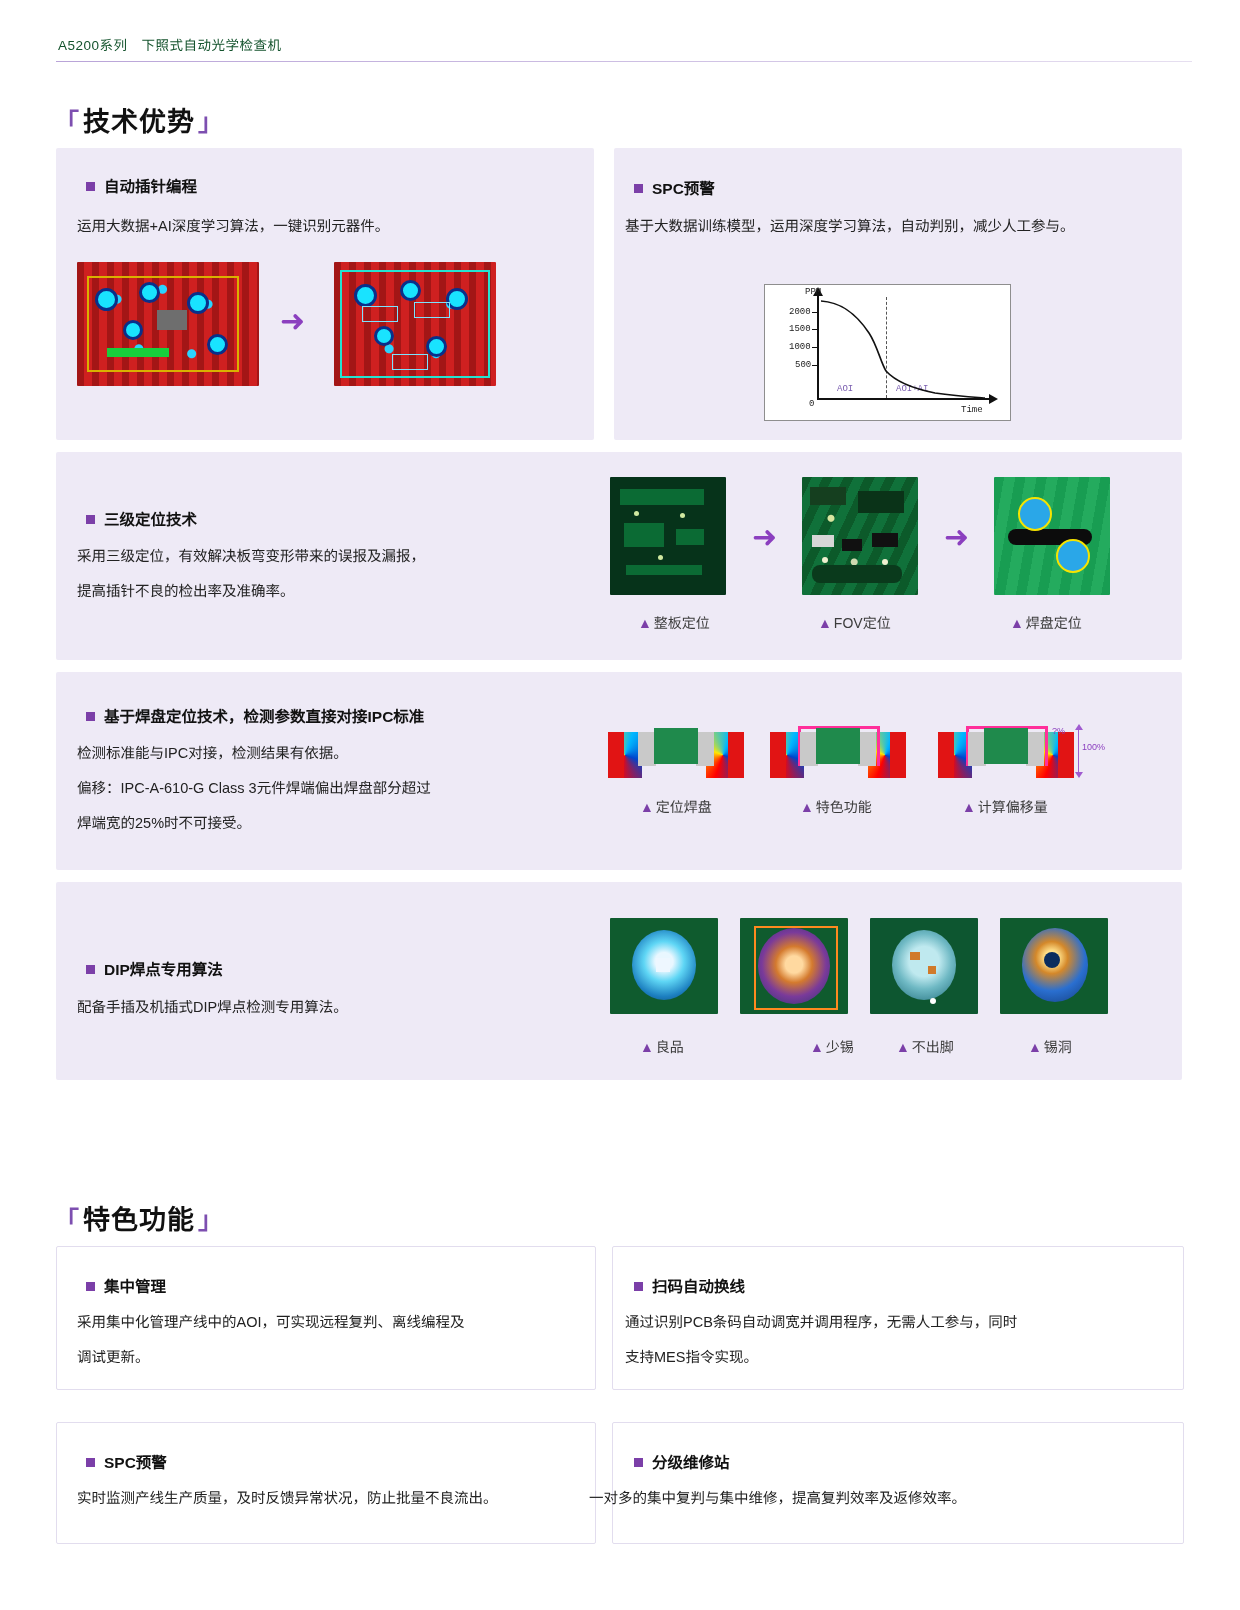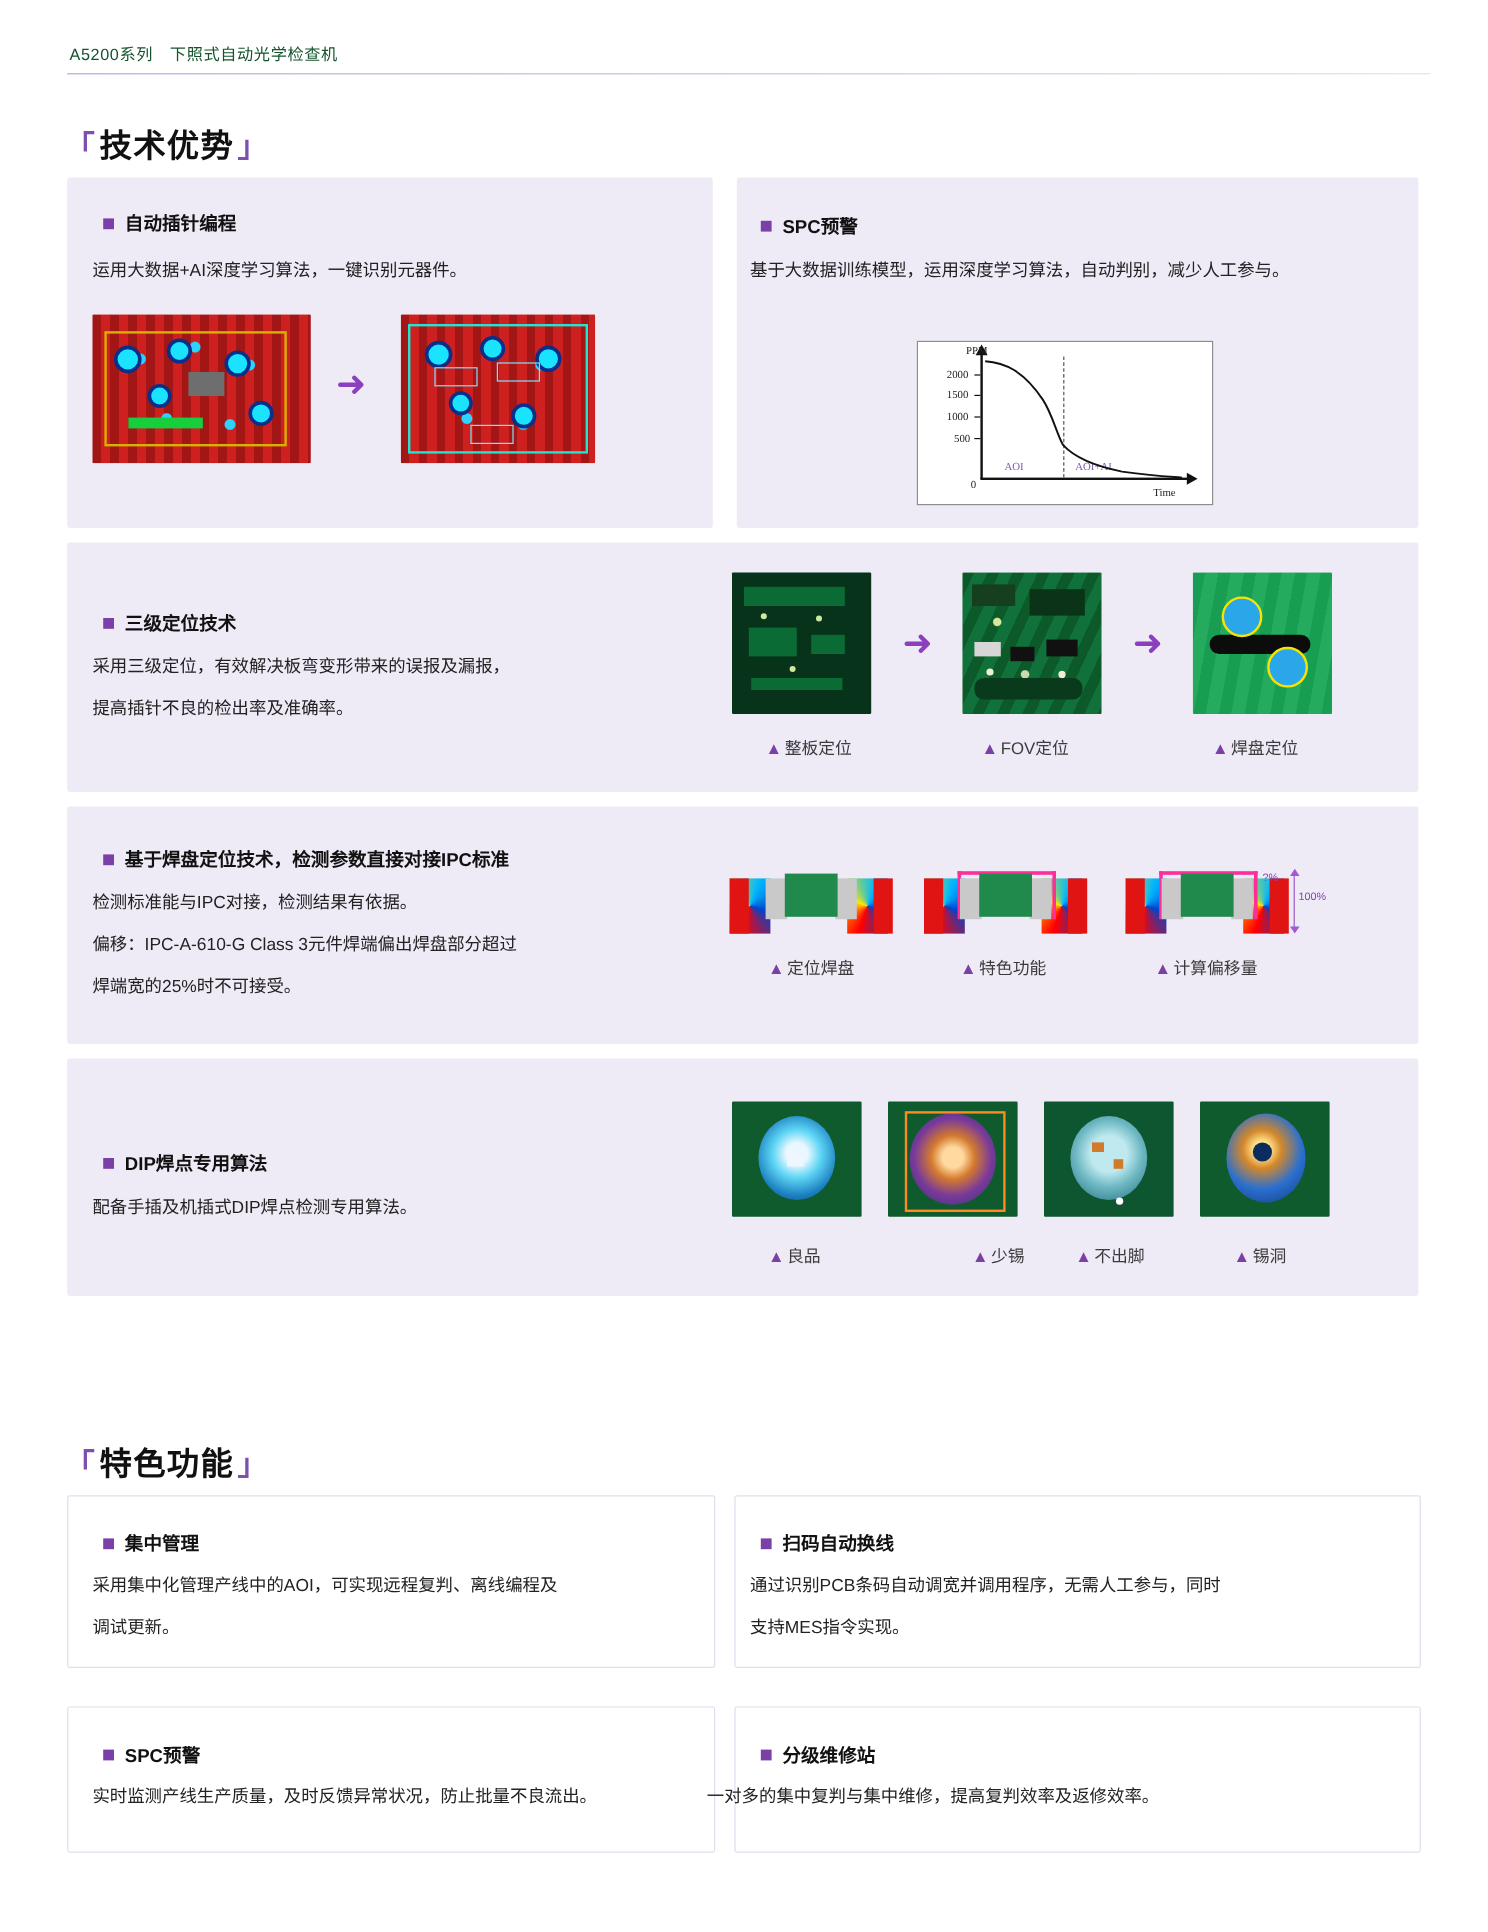--- a/index.html
+++ b/index.html
@@ -155,21 +155,21 @@
   
   .chart-box {
     position: absolute;
     background: #ffffff;
     border: 1px solid #8e8e8e;
   }
   .chart-label {
     position: absolute;
     font-size: 9px;
     color: #222;
-    font-family: Liberation Serif, serif;
+    font-family: Liberation Mono, monospace;
     white-space: nowrap;
   }
   .chart-axis {
     position: absolute;
     background: #111;
   }
   .chart-tick { position: absolute; background: #111; }
 
   
   .ipc-unit { position: absolute; }

